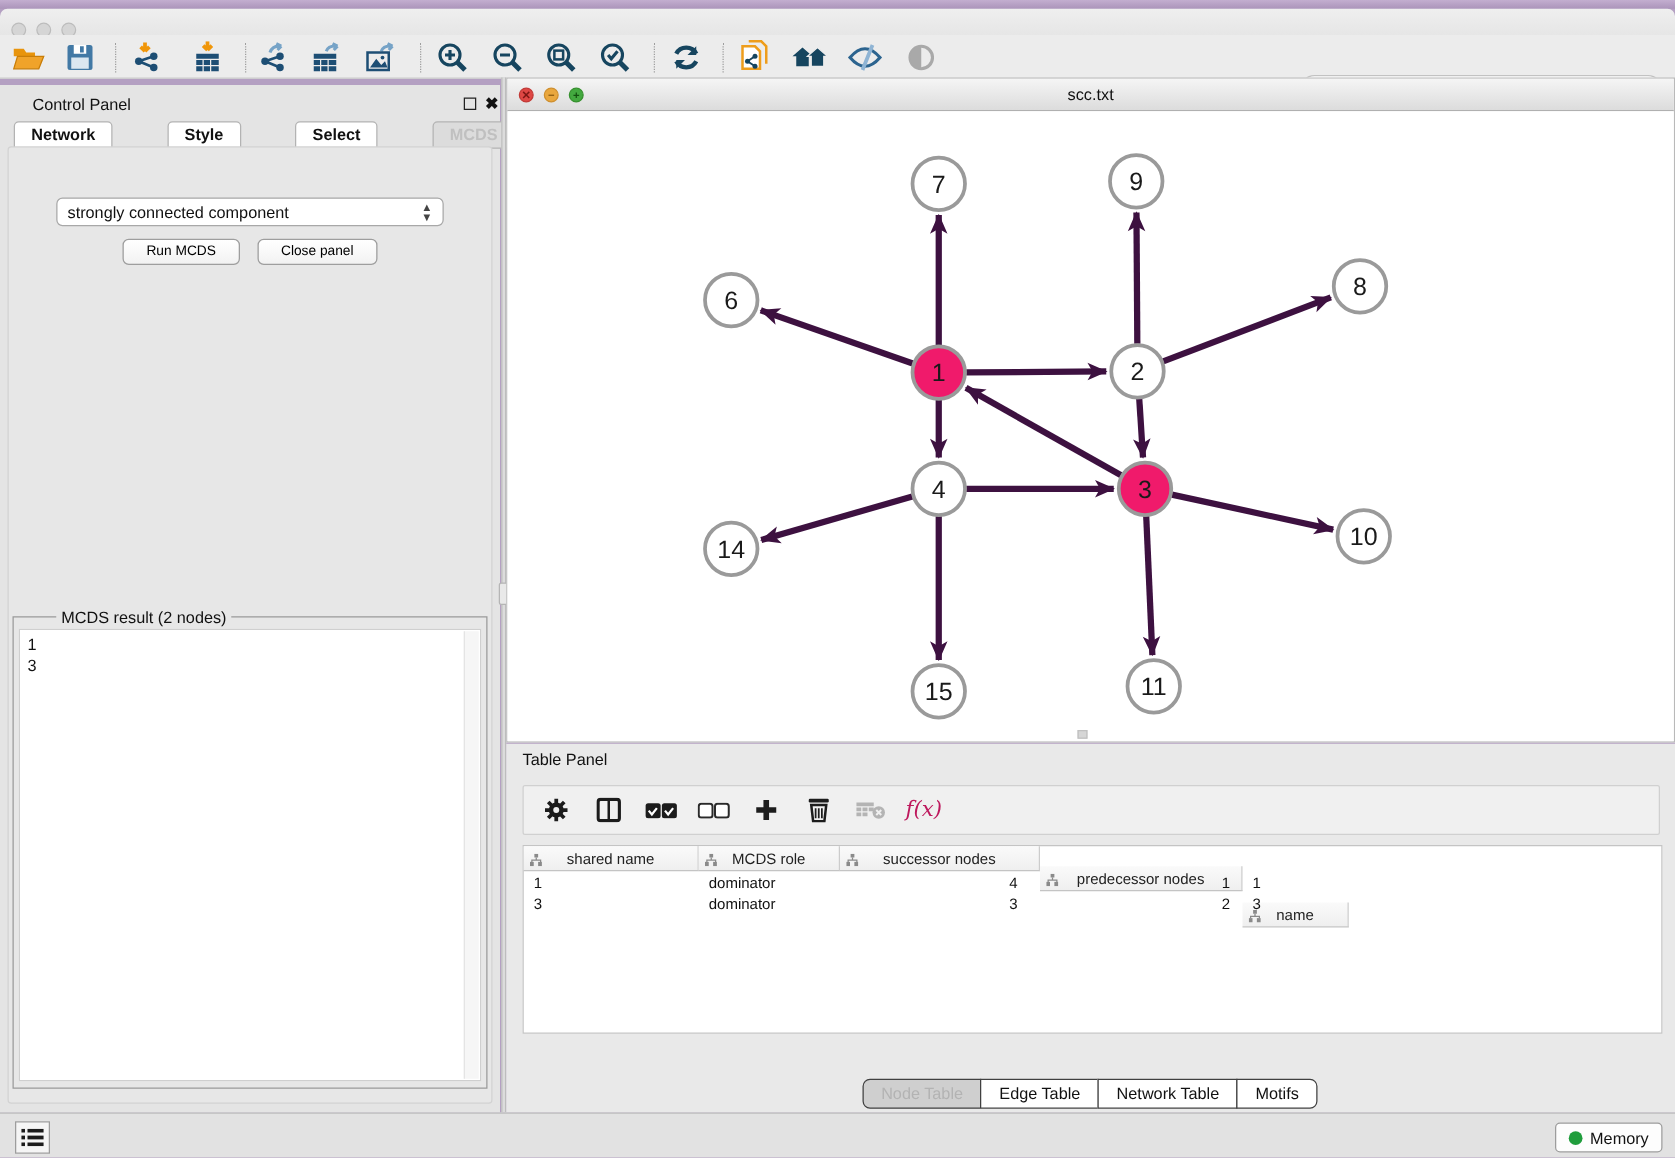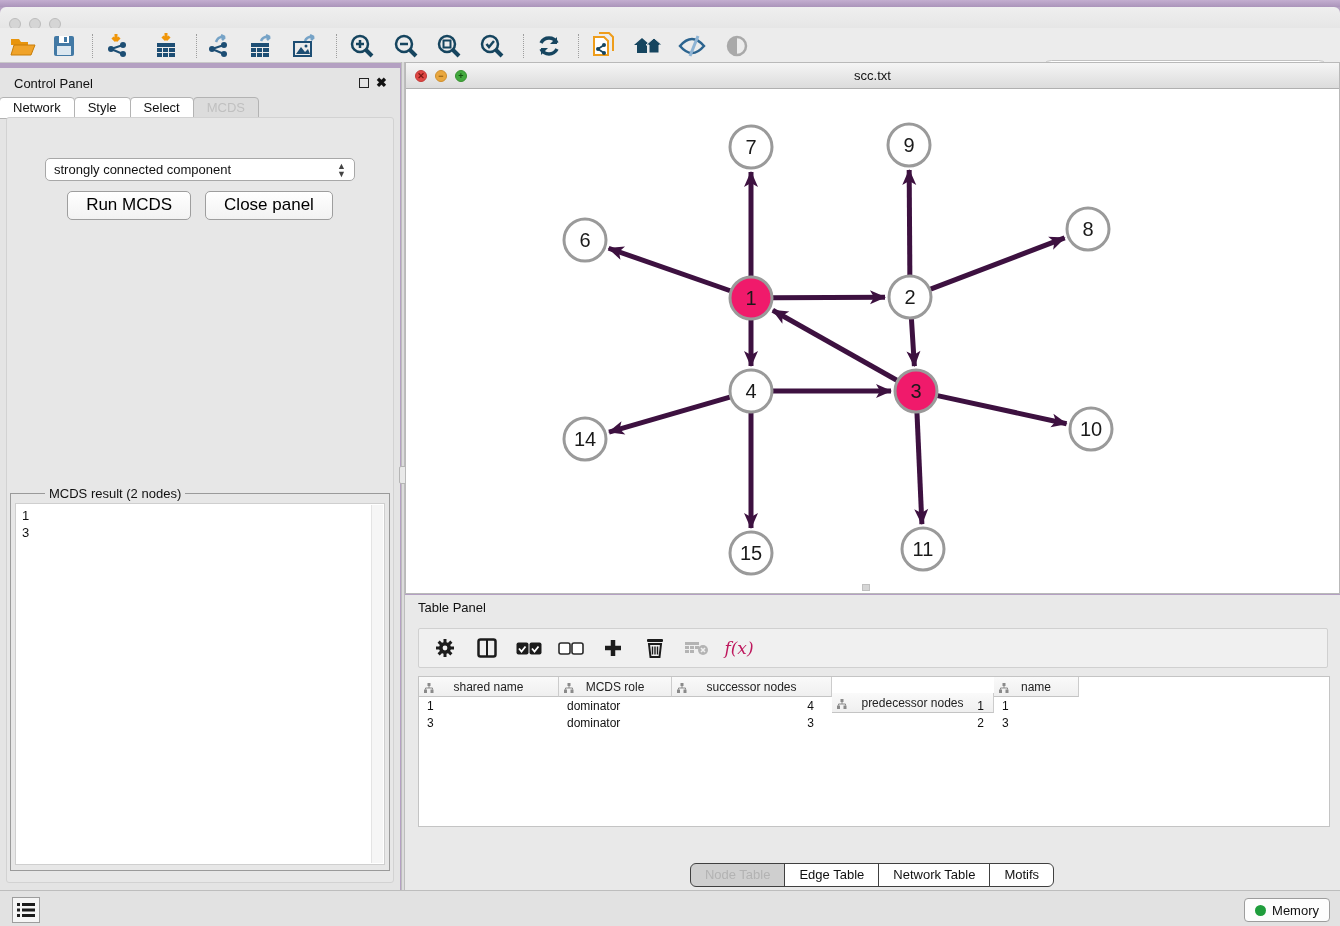--- a/index.html
+++ b/index.html
@@ -16,33 +16,33 @@
 
   
   .toolbar { position:absolute; top:28px; left:0; width:1340px; height:35px; background:#ececec; border-bottom:1px solid #c9c9c9; }
   .tb-icon { position:absolute; top:4px; width:30px; height:28px; display:flex; align-items:center; justify-content:center; }
   .tb-sep { position:absolute; top:6px; width:0; height:24px; border-left:1px dotted #9e9e9e; }
   .search-wrap { position:absolute; top:32px; left:1040px; width:290px; height:23px; background:#fff; border:1px solid #c2c2c2; border-radius:12px; display:flex; align-items:center; padding-left:8px; }
   .search-wrap input { border:none; outline:none; flex:1; height:18px; font-size:12px; background:transparent; }
 
   
   .control-panel { position:absolute; top:68px; left:0; width:400px; height:822px; background:#e4e4e4; }
-  .cp-header { position:absolute; top:4px; left:0; width:100%; height:22px; }
+  .cp-header { position:absolute; top:4px; left:12px; width:100%; height:22px; }
   .cp-title { position:absolute; left:14px; top:4px; font-size:13px; color:#111; }
   .panel-float { position:absolute; width:10px; height:10px; border:1.5px solid #222; top:6px; }
   .panel-close { position:absolute; top:3px; font-size:13px; font-weight:bold; color:#111; }
-  .cp-tabs { position:absolute; top:29px; left:0; width:100%; display:flex; justify-content:flex-start; }
+  .cp-tabs { position:absolute; top:29px; left:12px; width:100%; display:flex; justify-content:space-between;font-weight:bold; }
   .tab { border:1px solid #b3b3b3; background:#fff; padding:2px 13px 3px; margin-left:-1px; font-size:13px; border-radius:4px 4px 0 0; cursor:default; }
   .tab.inactive-look { background:#dcdcdc; color:#c0c0c0; }
   .cp-body { position:absolute; top:49px; left:6px; width:388px; height:766px; background:#e7e7e7; border:1px solid #d2d2d2; border-radius:3px; }
   .opt-label { position:absolute; top:68px; width:100%; text-align:center; font-size:13px; }
   .criterion-select { position:absolute; top:90px; left:45px; width:310px; height:23px; background:#fff; border:1px solid #a8a8a8; border-radius:5px; display:flex; align-items:center; padding:0 8px; }
   .criterion-select .stepper { margin-left:auto; font-size:9px; line-height:8px; color:#444; text-align:center; }
   .cp-buttons { position:absolute; top:123px; width:100%; display:flex; justify-content:center; gap:14px; }
-  .btn { background:linear-gradient(#ffffff,#f2f2f2); border:1px solid #9e9e9e; border-radius:5px; padding:3px 18px 4px; font-size:17px; }
+  .btn { background:linear-gradient(#ffffff,#f2f2f2); border:1px solid #9e9e9e; border-radius:5px; padding:3px 18px 4px; font-size:11px; }
   .result-group { position:absolute; top:425px; left:10px; width:380px; height:378px; border:1px solid #9a9a9a; background:#e7e7e7; }
   .result-legend { position:absolute; top:-8px; left:10px; background:#e7e7e7; padding:0 4px; font-size:13px;margin-left:24px; }
   .result-area { position:absolute; top:9px; left:4px; right:4px; bottom:5px; background:#fff; border:1px solid #cfcfcf; }
   .result-text { position:absolute; top:3px; left:6px; font-size:13px; line-height:17px; white-space:pre; }
   .result-scrollbar { position:absolute; top:1px; right:1px; width:12px; bottom:1px; background:#f6f6f6; border-left:1px solid #e4e4e4; }
 
   
   .v-split { position:absolute; top:62px; left:401px; width:4px; height:828px; background:#dcdcdc; border-left:1px solid #bdbdbd; border-right:1px solid #bdbdbd; }
   .v-grip { position:absolute; top:404px; left:-3px; width:9px; height:18px; background:#e9e9e9; border:1px solid #b5b5b5; border-radius:2px; }
 
@@ -440,21 +440,21 @@
             <span class="dt-hicon"><svg width="10" height="10" viewBox="0 0 10 10">
                 <g fill="#8a8a8a">
                   <rect x="3.5" y="0" width="3" height="3"></rect>
                   <rect x="0" y="6.5" width="3" height="3.5"></rect>
                   <rect x="6.5" y="6.5" width="3" height="3.5"></rect>
                   <path d="M5 3 v2 M1.5 6.5 v-1.5 h7 v1.5" stroke="#8a8a8a" fill="none" stroke-width="1"></path>
                 </g>
               </svg></span>
             <span>predecessor nodes</span>
           </div>
-          <div class="dt-hcell" style="width: 85px;">
+          <div class="dt-hcell" style="width: 85px; margin-top: 45px;">
             <span class="dt-hicon"><svg width="10" height="10" viewBox="0 0 10 10">
                 <g fill="#8a8a8a">
                   <rect x="3.5" y="0" width="3" height="3"></rect>
                   <rect x="0" y="6.5" width="3" height="3.5"></rect>
                   <rect x="6.5" y="6.5" width="3" height="3.5"></rect>
                   <path d="M5 3 v2 M1.5 6.5 v-1.5 h7 v1.5" stroke="#8a8a8a" fill="none" stroke-width="1"></path>
                 </g>
               </svg></span>
             <span>name</span>
           </div>

